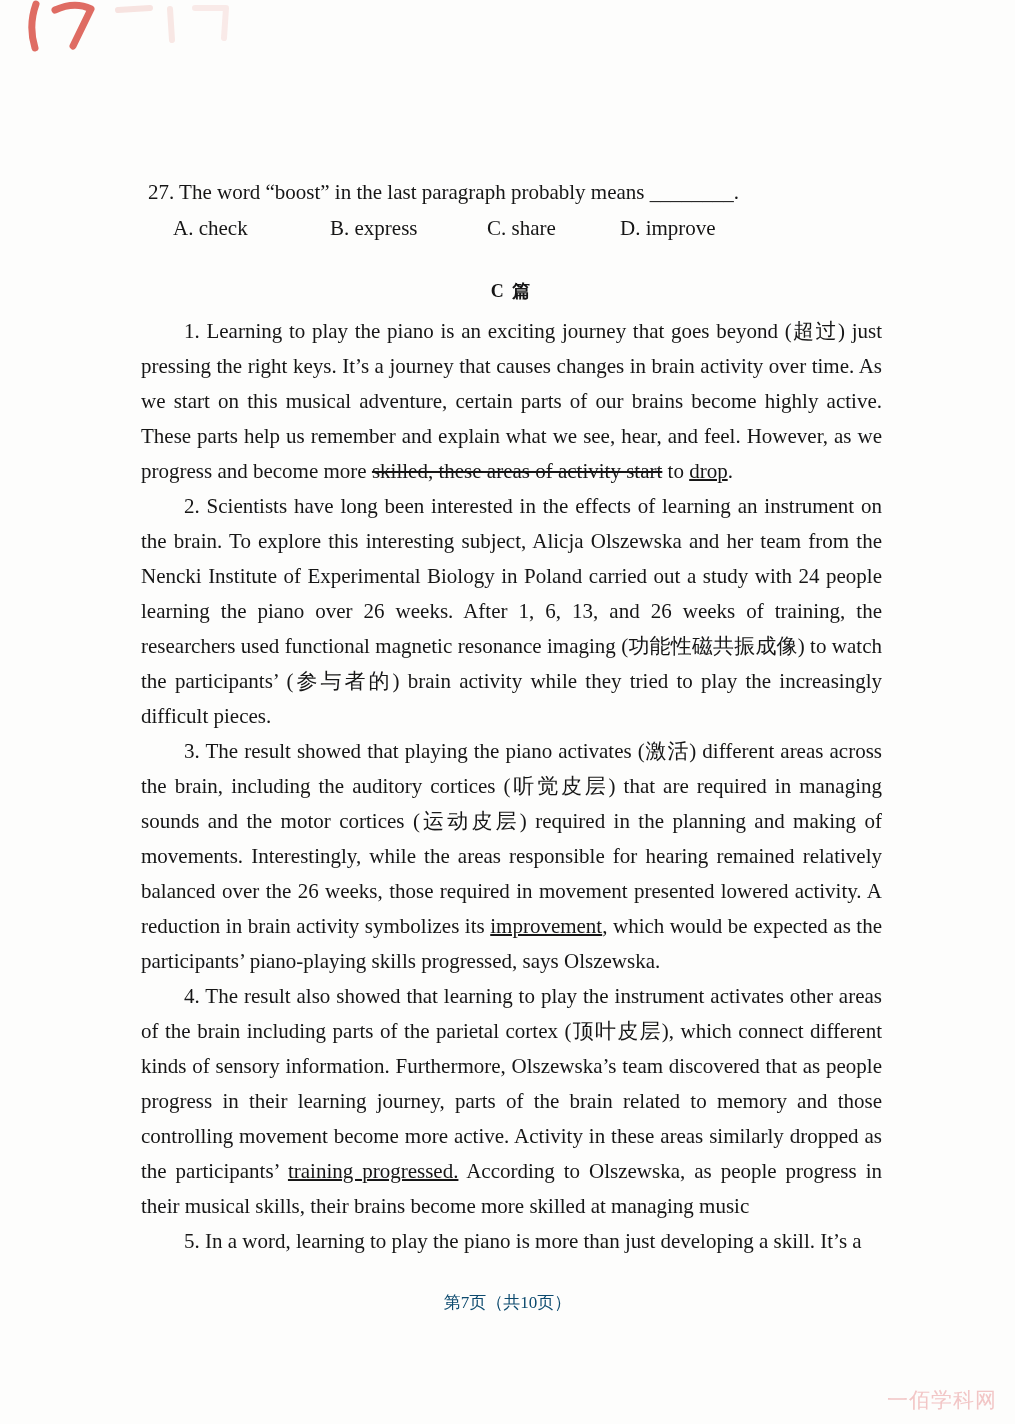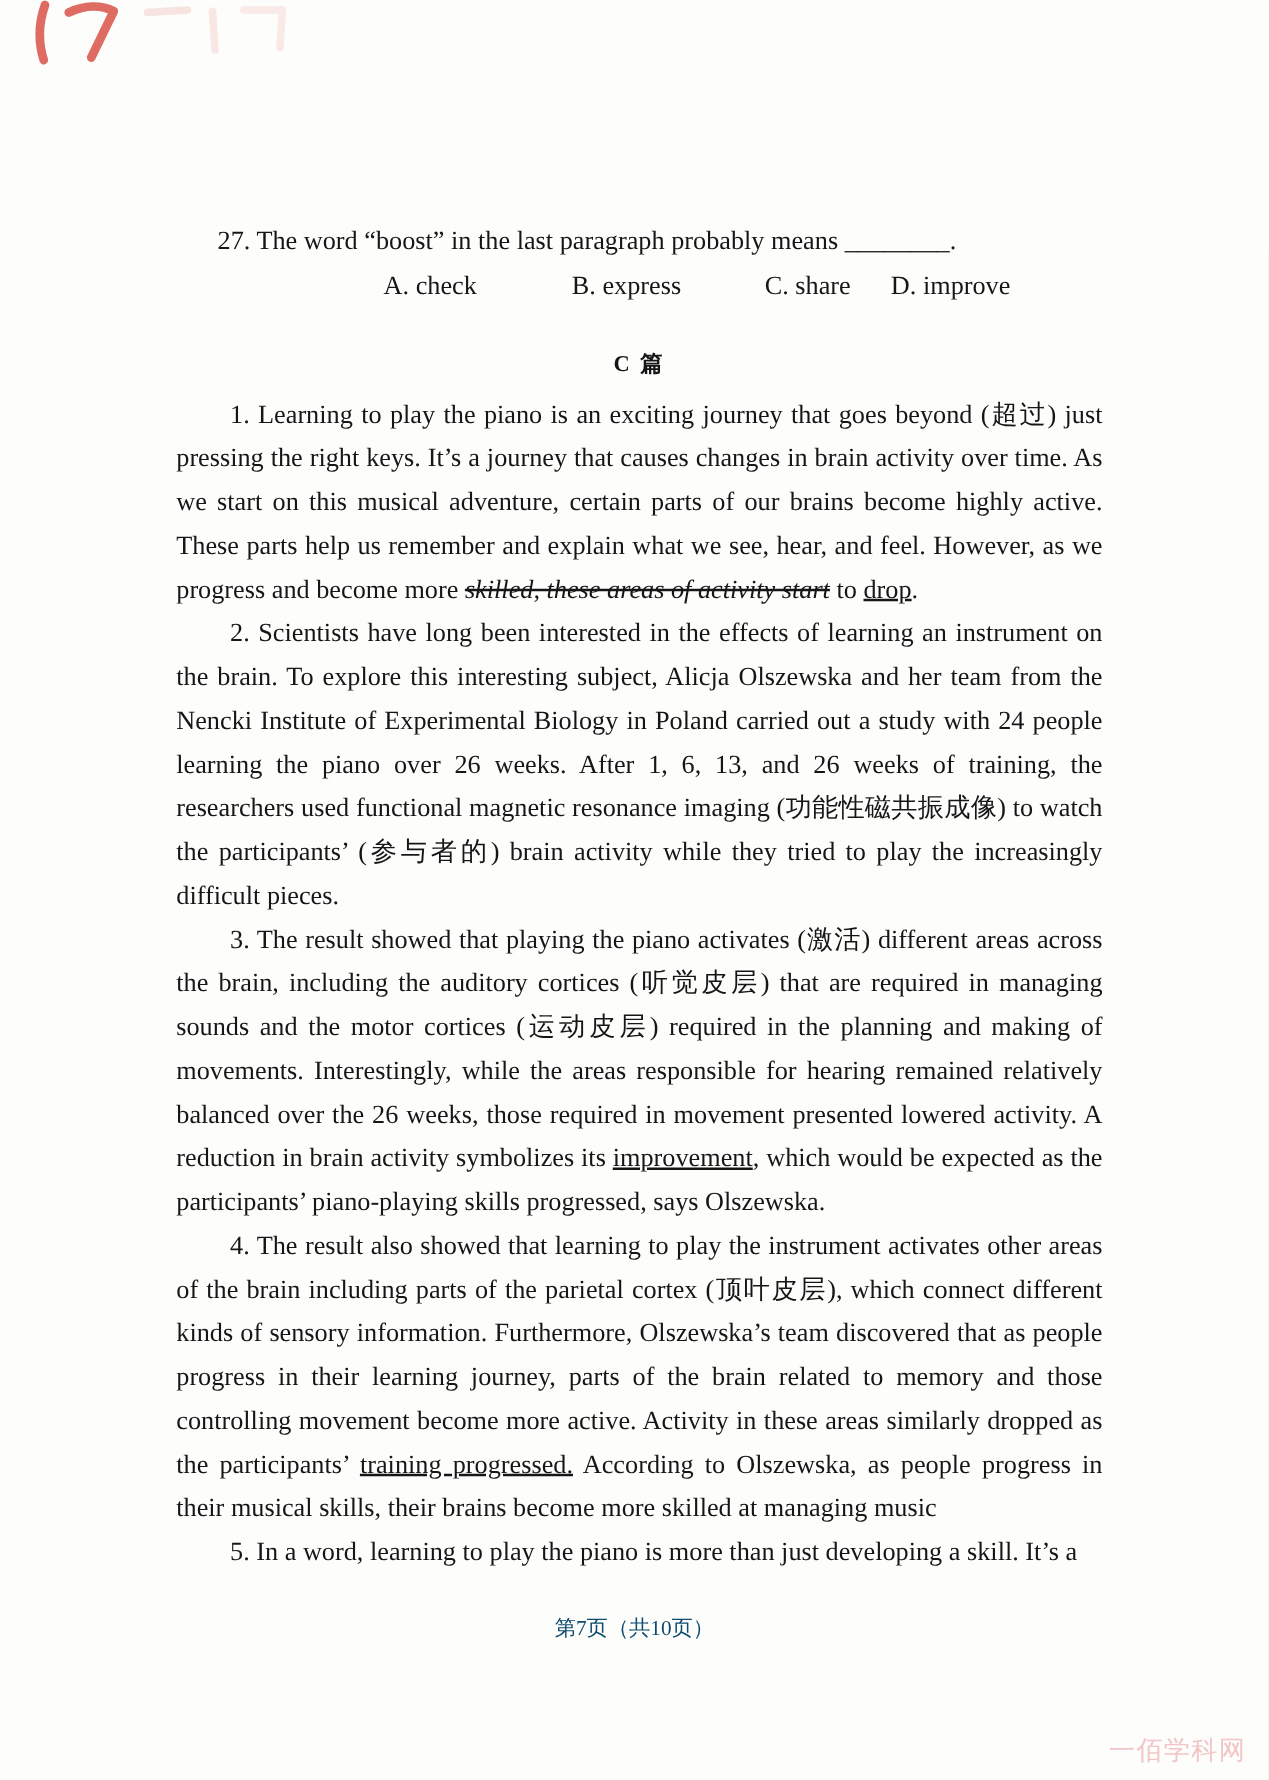--- a/index.html
+++ b/index.html
@@ -7,43 +7,42 @@
     position:relative;
     width:1015px;height:1424px;
     margin:0 auto;
     background:#fdfdfc;
     font-family:"Liberation Serif", serif;
     color:#161616;
     overflow:hidden;
   }
   .question{
     position:absolute;left:148px;top:177px;width:745px;
-    font-size:21px;line-height:30px;margin-left:26px;
+    font-size:21px;line-height:30px;
   }
   .options{
     position:absolute;left:141px;top:216px;width:760px;
     font-size:21px;
-    text-align:center;
   }
   .options .opt{display:inline-block;}
   .opt-a{margin-left:32px;width:157px;}
   .opt-b{width:157px;}
   .opt-c{width:133px;}
   .section-heading{
     position:absolute;left:141px;top:279px;width:741px;
     text-align:center;font-weight:bold;font-size:18px;
     letter-spacing:2px;
   }
   .passage{
     position:absolute;left:141px;top:314px;width:741px;
     font-size:21px;line-height:35px;
     text-align:justify;
   }
   .passage p{margin:0;text-indent:43px;}
-  .struck{text-decoration:line-through;text-decoration-thickness:2px;font-style:italic;}
+  .struck{text-decoration:line-through;text-decoration-thickness:2px;}
   .uline{text-decoration:underline;text-decoration-thickness:1.5px;margin-top:32px;}
   .footer{
     position:absolute;left:0;top:1291px;width:100%;
     text-align:center;font-size:17px;color:#0c4a6e;
   }
   .watermark{
     position:absolute;right:18px;bottom:10px;
     font-size:21px;letter-spacing:1px;
     font-family:"Liberation Serif", serif;
   }

